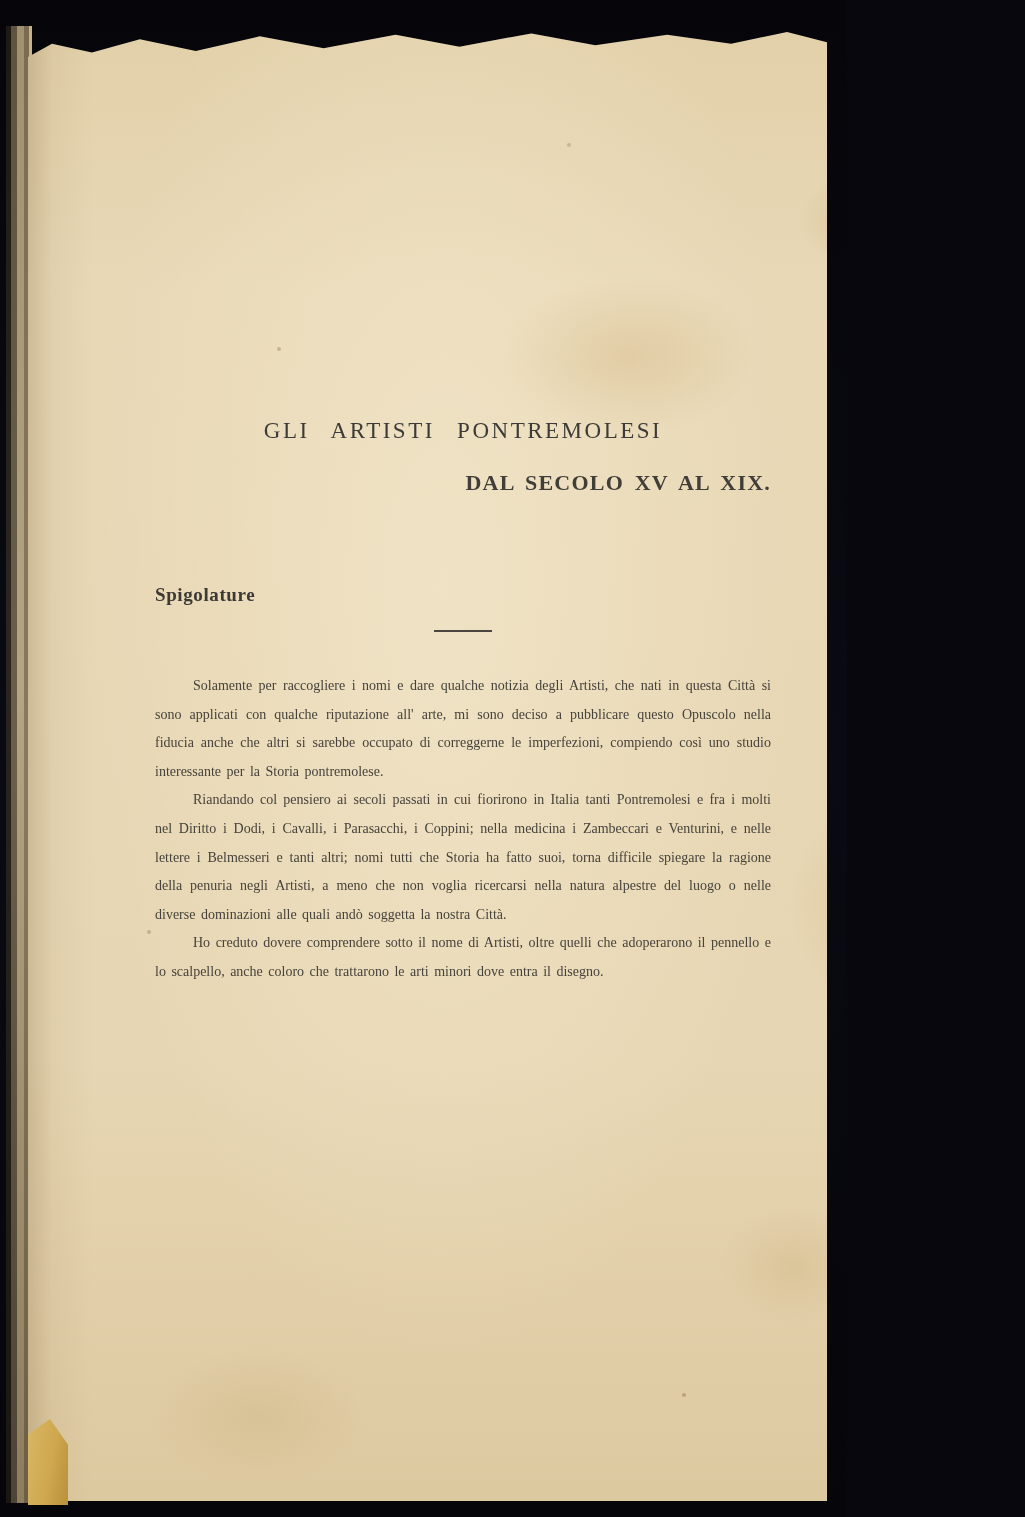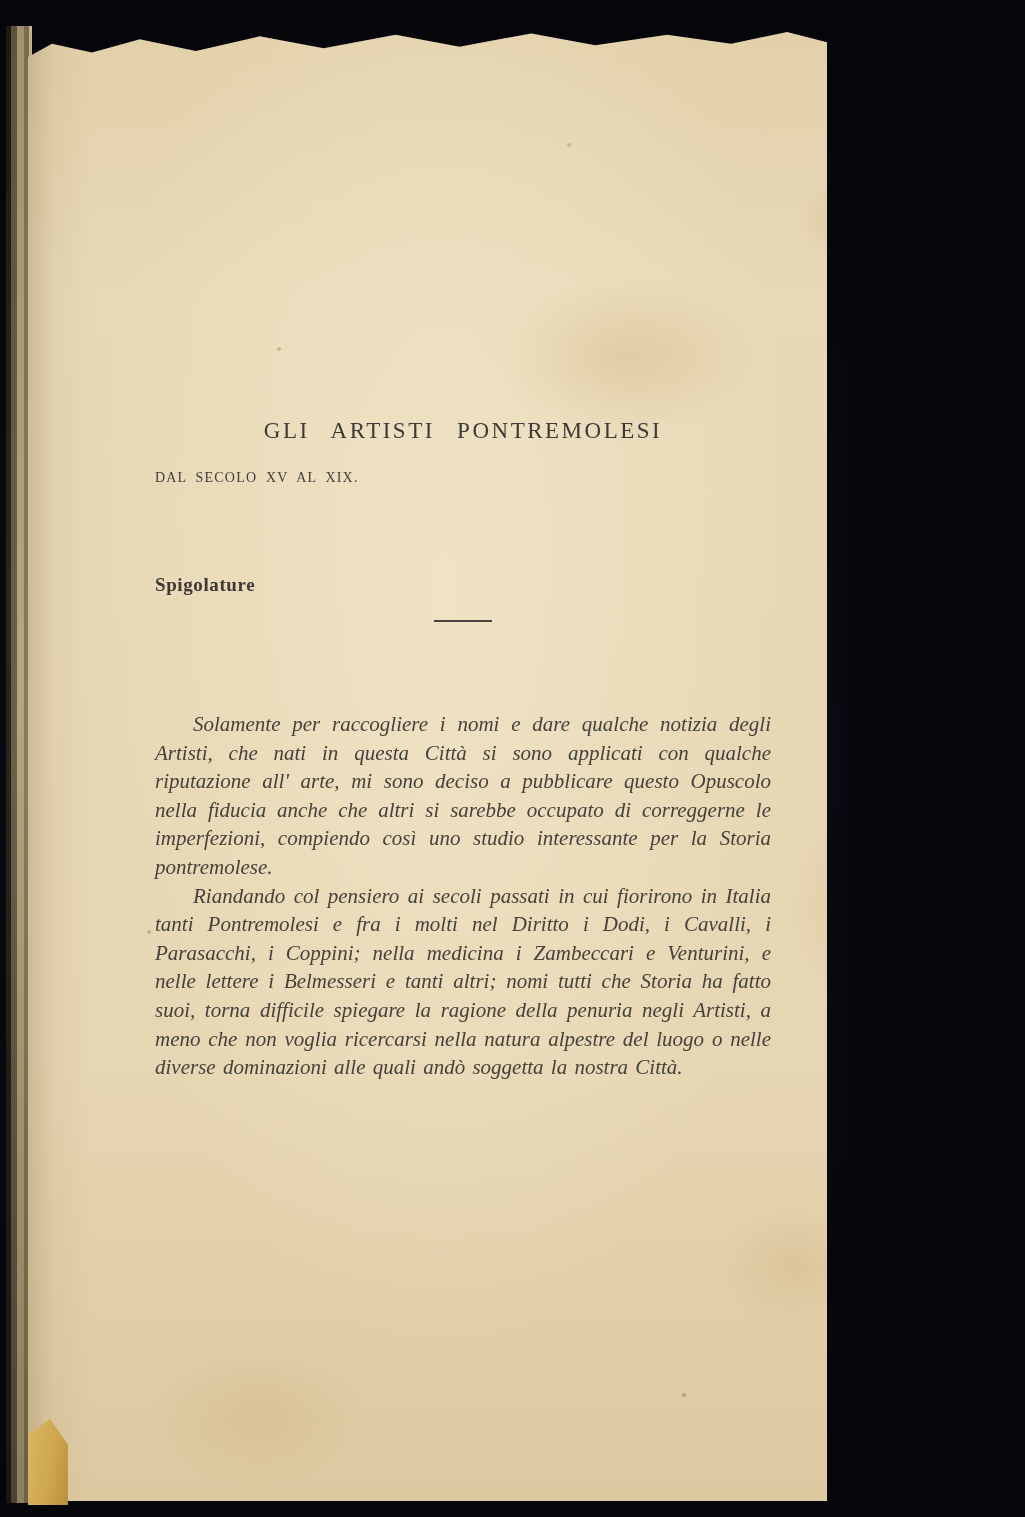--- a/index.html
+++ b/index.html
@@ -93,48 +93,47 @@
     margin: 0;
     font-size: 23px;
     font-weight: 400;
     text-align: center;
     letter-spacing: 2.5px;
     word-spacing: 14px;
     color: #3d3b37;
   }
   .subtitle {
     margin: 26px 0 0 0;
-    font-size: 14px;
-    font-weight: 400;
-    text-align: left;
+    font-size: 22px;
+    font-weight: 700;
+    text-align: right;
     letter-spacing: 1.2px;
     word-spacing: 4px;
     color: #413e39;
   }
   .section-heading {
     margin: 88px 0 0 0;
     font-size: 19px;
     font-weight: 700;
     text-align: left;
     letter-spacing: 0.6px;
     color: #3d3a35;
   }
   .heading-rule {
     width: 58px;
     height: 2px;
     background: #4a463f;
     margin: 24px auto 0 auto;
   }
   .bodytext {
-    margin-top: 88px;
-    font-size: 21px;
+    margin-top: 40px;
+    font-size: 14px;
     line-height: 28.6px;
     text-align: justify;
     color: #46423b;
-    font-style: italic;
   }
   .bodytext p {
     margin: 0;
     text-indent: 38px;
     word-spacing: 2px;
   }
 </style>
 </head>
 <body>
 
@@ -160,18 +159,19 @@
 
     <div class="content">
       <div class="textblock">
         <h1 class="title">GLI ARTISTI PONTREMOLESI</h1>
         <h2 class="subtitle">DAL SECOLO XV AL XIX.</h2>
         <h3 class="section-heading">Spigolature</h3>
         <div class="heading-rule"></div>
         <div class="bodytext">
           <p>Solamente per raccogliere i nomi e dare qualche notizia degli Artisti, che nati in questa Città si sono applicati con qualche riputazione all' arte, mi sono deciso a pubblicare questo Opuscolo nella fiducia anche che altri si sarebbe occupato di correggerne le imperfezioni, compiendo così uno studio interessante per la Storia pontremolese.</p>
           <p>Riandando col pensiero ai secoli passati in cui fiorirono in Italia tanti Pontremolesi e fra i molti nel Diritto i Dodi, i Cavalli, i Parasacchi, i Coppini; nella medicina i Zambeccari e Venturini, e nelle lettere i Belmesseri e tanti altri; nomi tutti che Storia ha fatto suoi, torna difficile spiegare la ragione della penuria negli Artisti, a meno che non voglia ricercarsi nella natura alpestre del luogo o nelle diverse dominazioni alle quali andò soggetta la nostra Città.</p>
+          <p>Ho creduto dovere comprendere sotto il nome di Artisti, oltre quelli che adoperarono il pennello e lo scalpello, anche coloro che trattarono le arti minori dove entra il disegno.</p>
         </div>
       </div>
     </div>
   </div>
 
 </div>
 
 </body></html>

